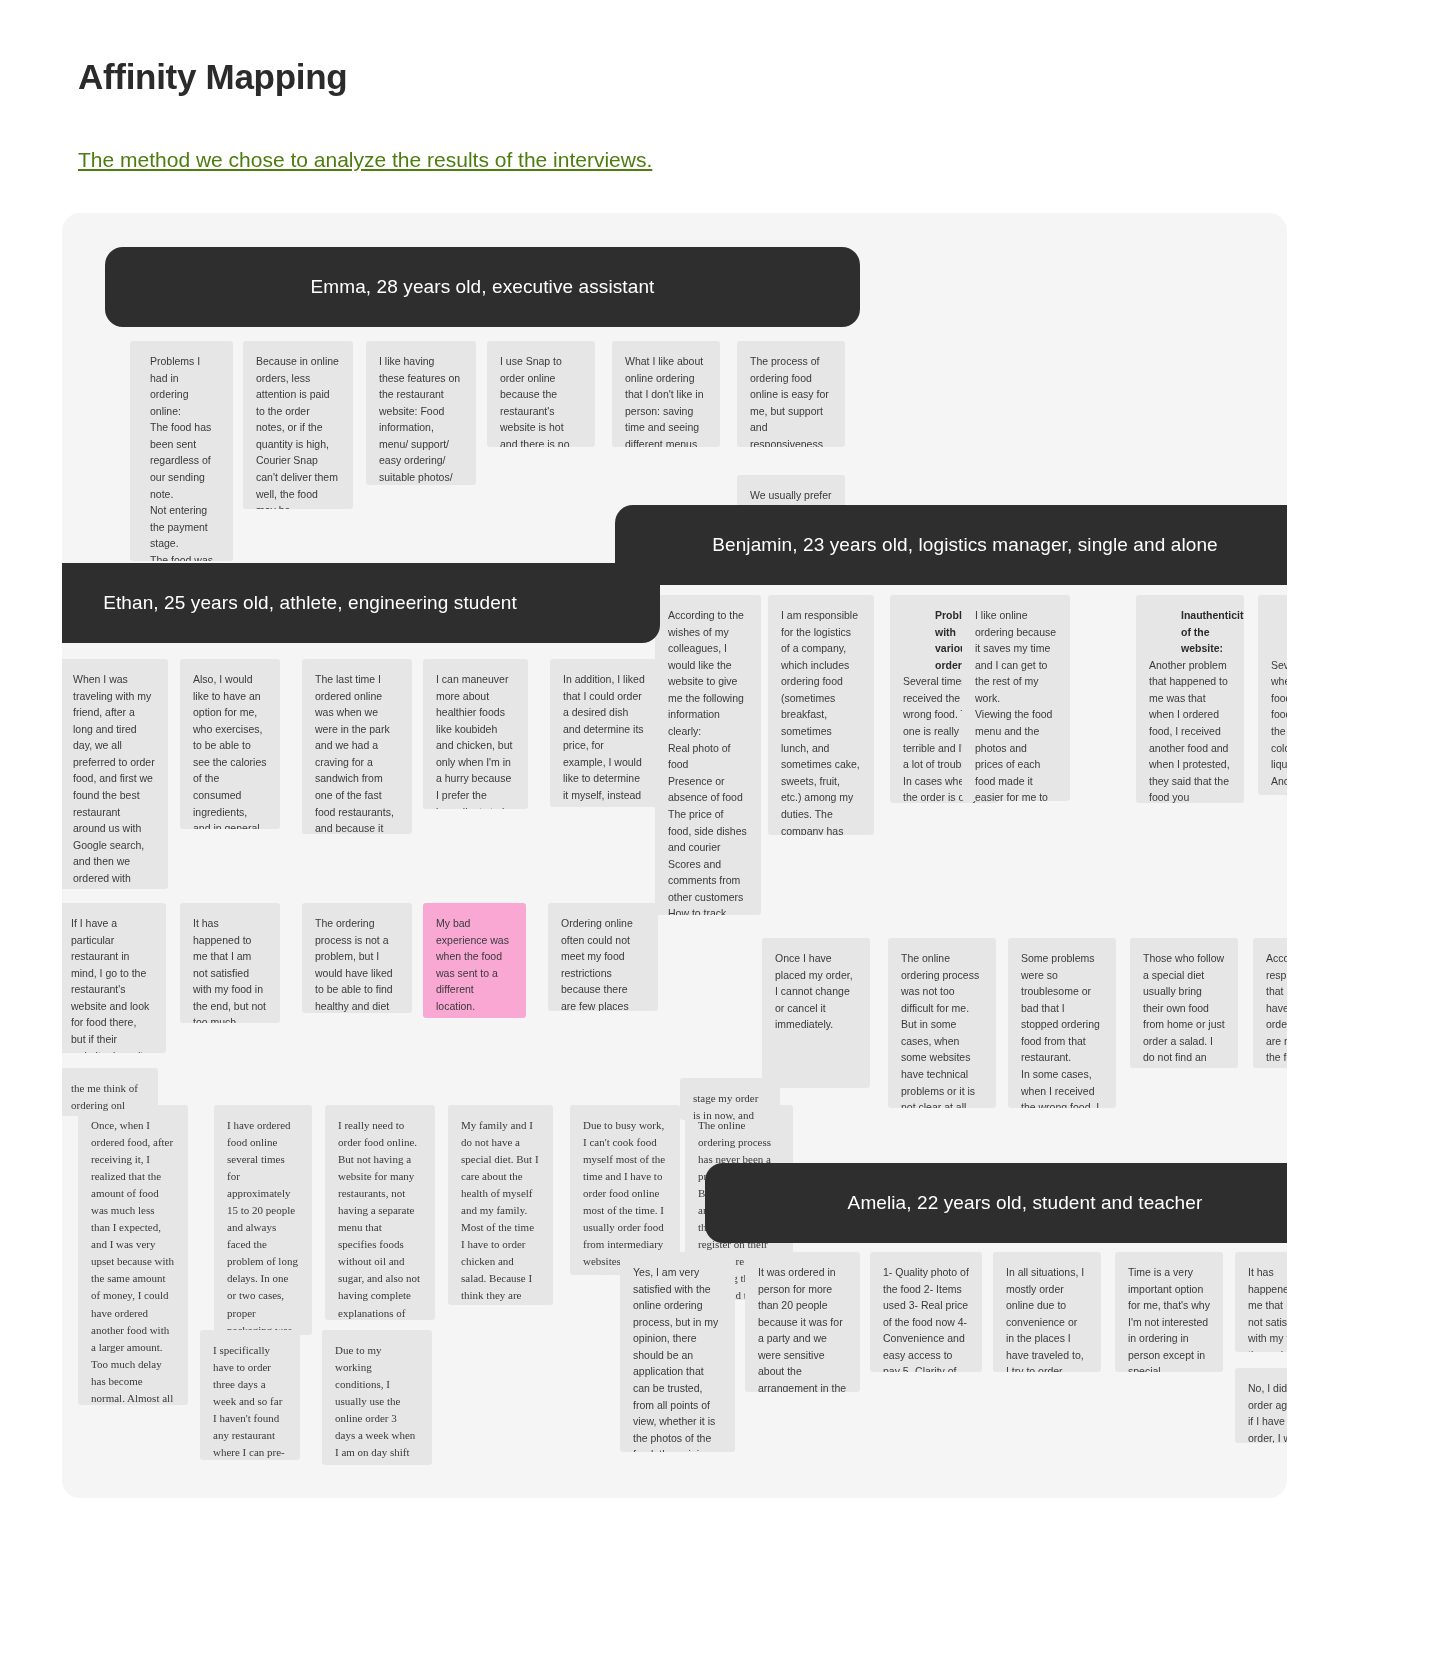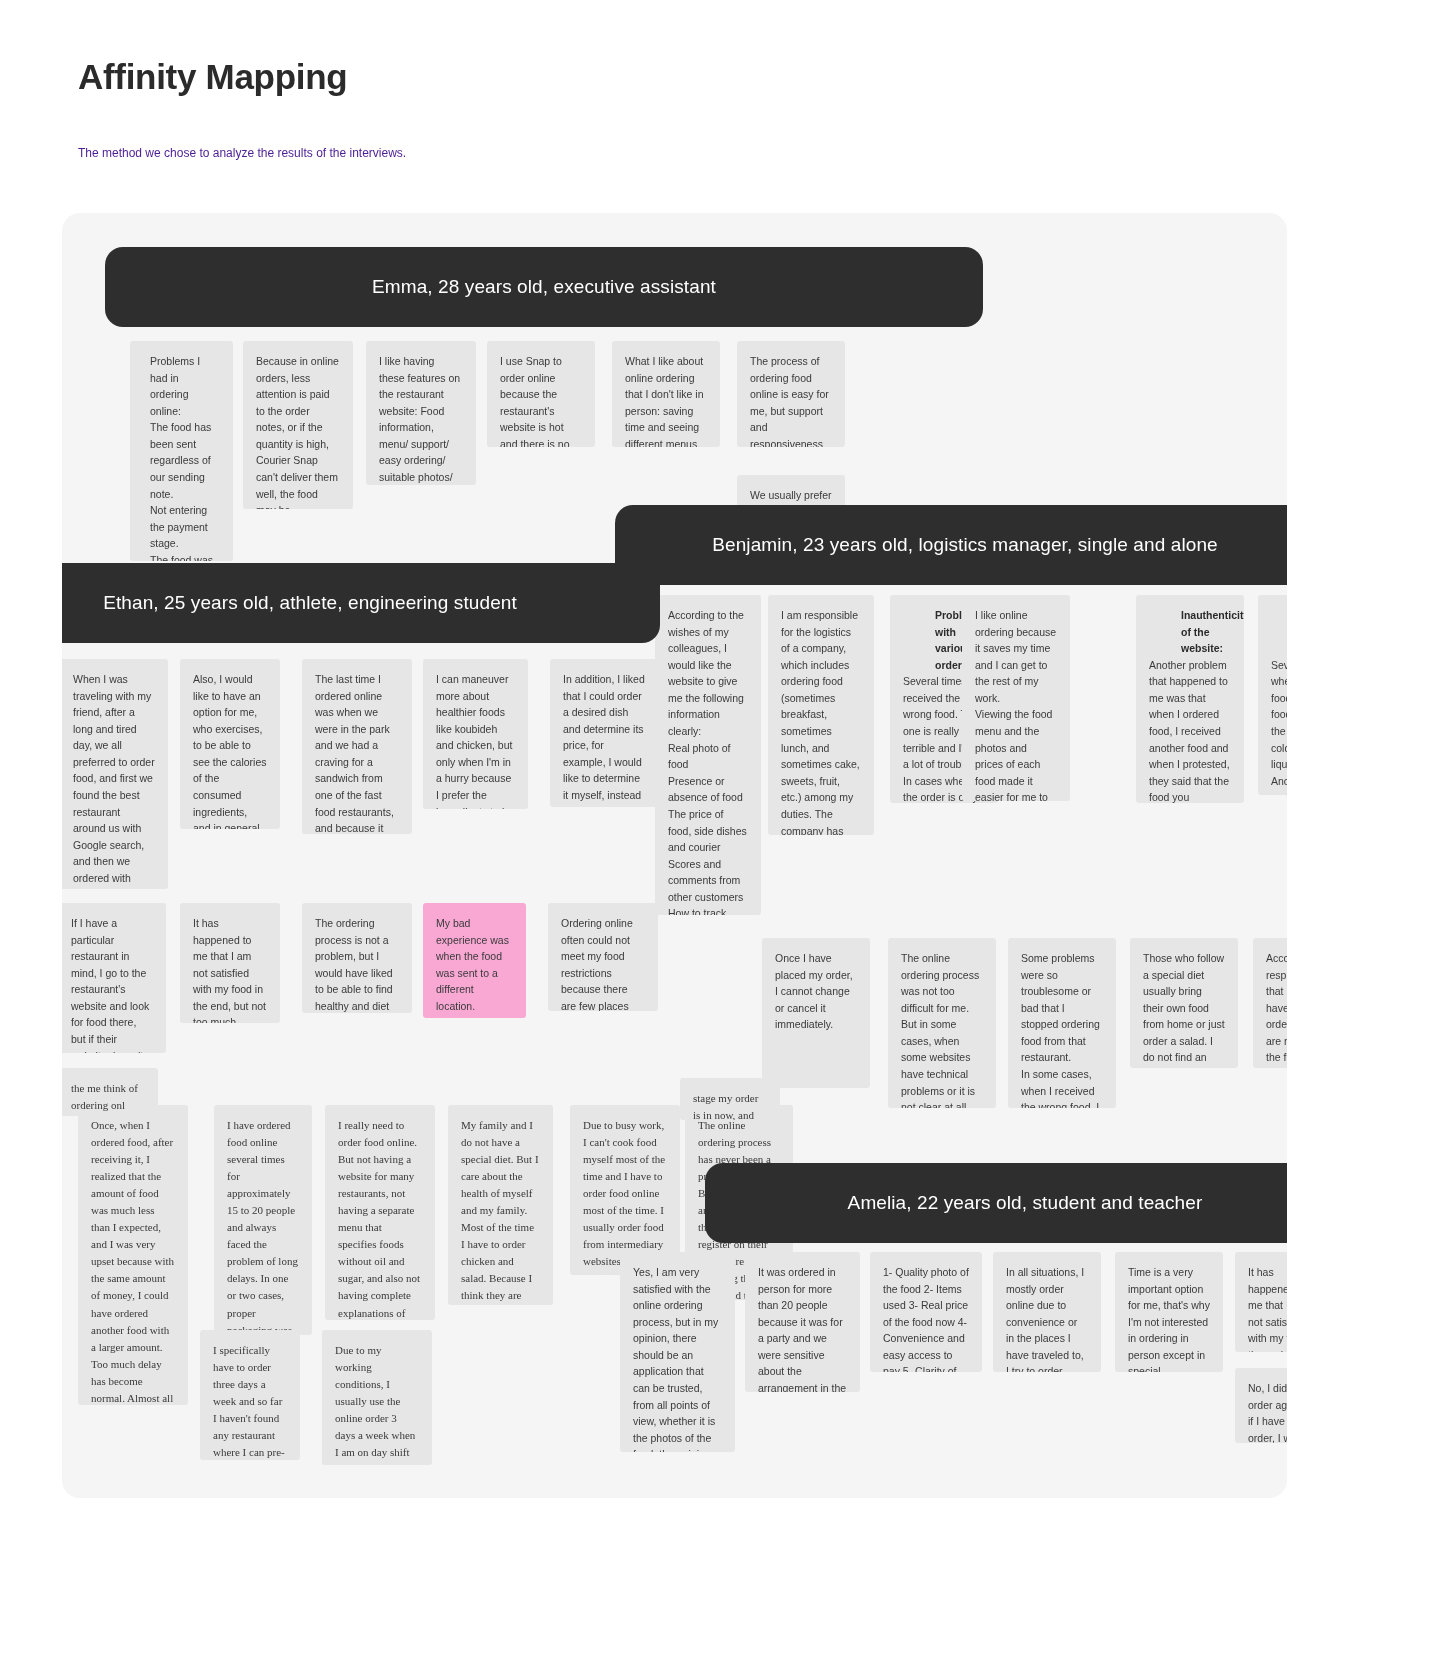--- a/index.html
+++ b/index.html
@@ -10,21 +10,21 @@
     font-family:"Liberation Sans", sans-serif;
     overflow:hidden;
     position:relative;
   }
   .page-head { position:absolute; left:78px; top:56px; width:900px; }
   .page-title {
     font-size:35px; font-weight:700; color:#2b2b2b;
     letter-spacing:-0.3px; margin:0 0 0 0; line-height:1.2;
   }
   .page-subtitle {
-    font-size:12px; color:#4c1d95; margin-top:47px; line-height:1.4;
+    font-size:21px; color:#4d7c0f; margin-top:47px; line-height:1.4;text-decoration:underline;
   }
 
   
   .board {
     position:absolute; left:62px; top:213px;
     width:1225px; height:1285px;
     background:#f5f5f5; border-radius:18px;
     overflow:hidden;
   }
 
@@ -216,21 +216,21 @@
       </div>
       <div class="card" style="left: 1053px; top: 1039px; width: 108px; height: 120px; background: rgb(230, 230, 230);">
         <p>Time is a very important option for me, that's why I'm not interested in ordering in person except in special circumstances</p>
       </div>
       <div class="card" style="left: 1173px; top: 1039px; width: 100px; height: 100px; background: rgb(230, 230, 230);">
         <p>It has happened to me that I am not satisfied with my food in the end because of the low quality or even the bad service next</p>
       </div>
       <div class="card" style="left: 1173px; top: 1155px; width: 100px; height: 75px; background: rgb(230, 230, 230);">
         <p>No, I did not order again, but if I have to order, I will definitely put them in the m</p>
       </div>
-      <div class="persona-bar" style="left: 43px; top: 34px; width: 878px; height: 80px; border-radius: 18px; background: rgb(46, 46, 46);">
+      <div class="persona-bar" style="left: 43px; top: 34px; width: 755px; height: 80px; border-radius: 18px; background: rgb(46, 46, 46);">
         <div class="persona-label">Emma, 28 years old, executive assistant</div>
       </div>
       <div class="persona-bar" style="left: 553px; top: 292px; width: 700px; height: 80px; border-radius: 18px 0px 0px 18px; background: rgb(46, 46, 46);">
         <div class="persona-label">Benjamin, 23 years old, logistics manager, single and alone</div>
       </div>
       <div class="persona-bar" style="left: -102px; top: 350px; width: 700px; height: 80px; border-radius: 0px 18px 18px 0px; background: rgb(46, 46, 46);">
         <div class="persona-label">Ethan, 25 years old, athlete, engineering student</div>
       </div>
       <div class="persona-bar" style="left: 643px; top: 950px; width: 640px; height: 80px; border-radius: 18px 0px 0px 18px; background: rgb(46, 46, 46);">
         <div class="persona-label">Amelia, 22 years old, student and teacher</div>

